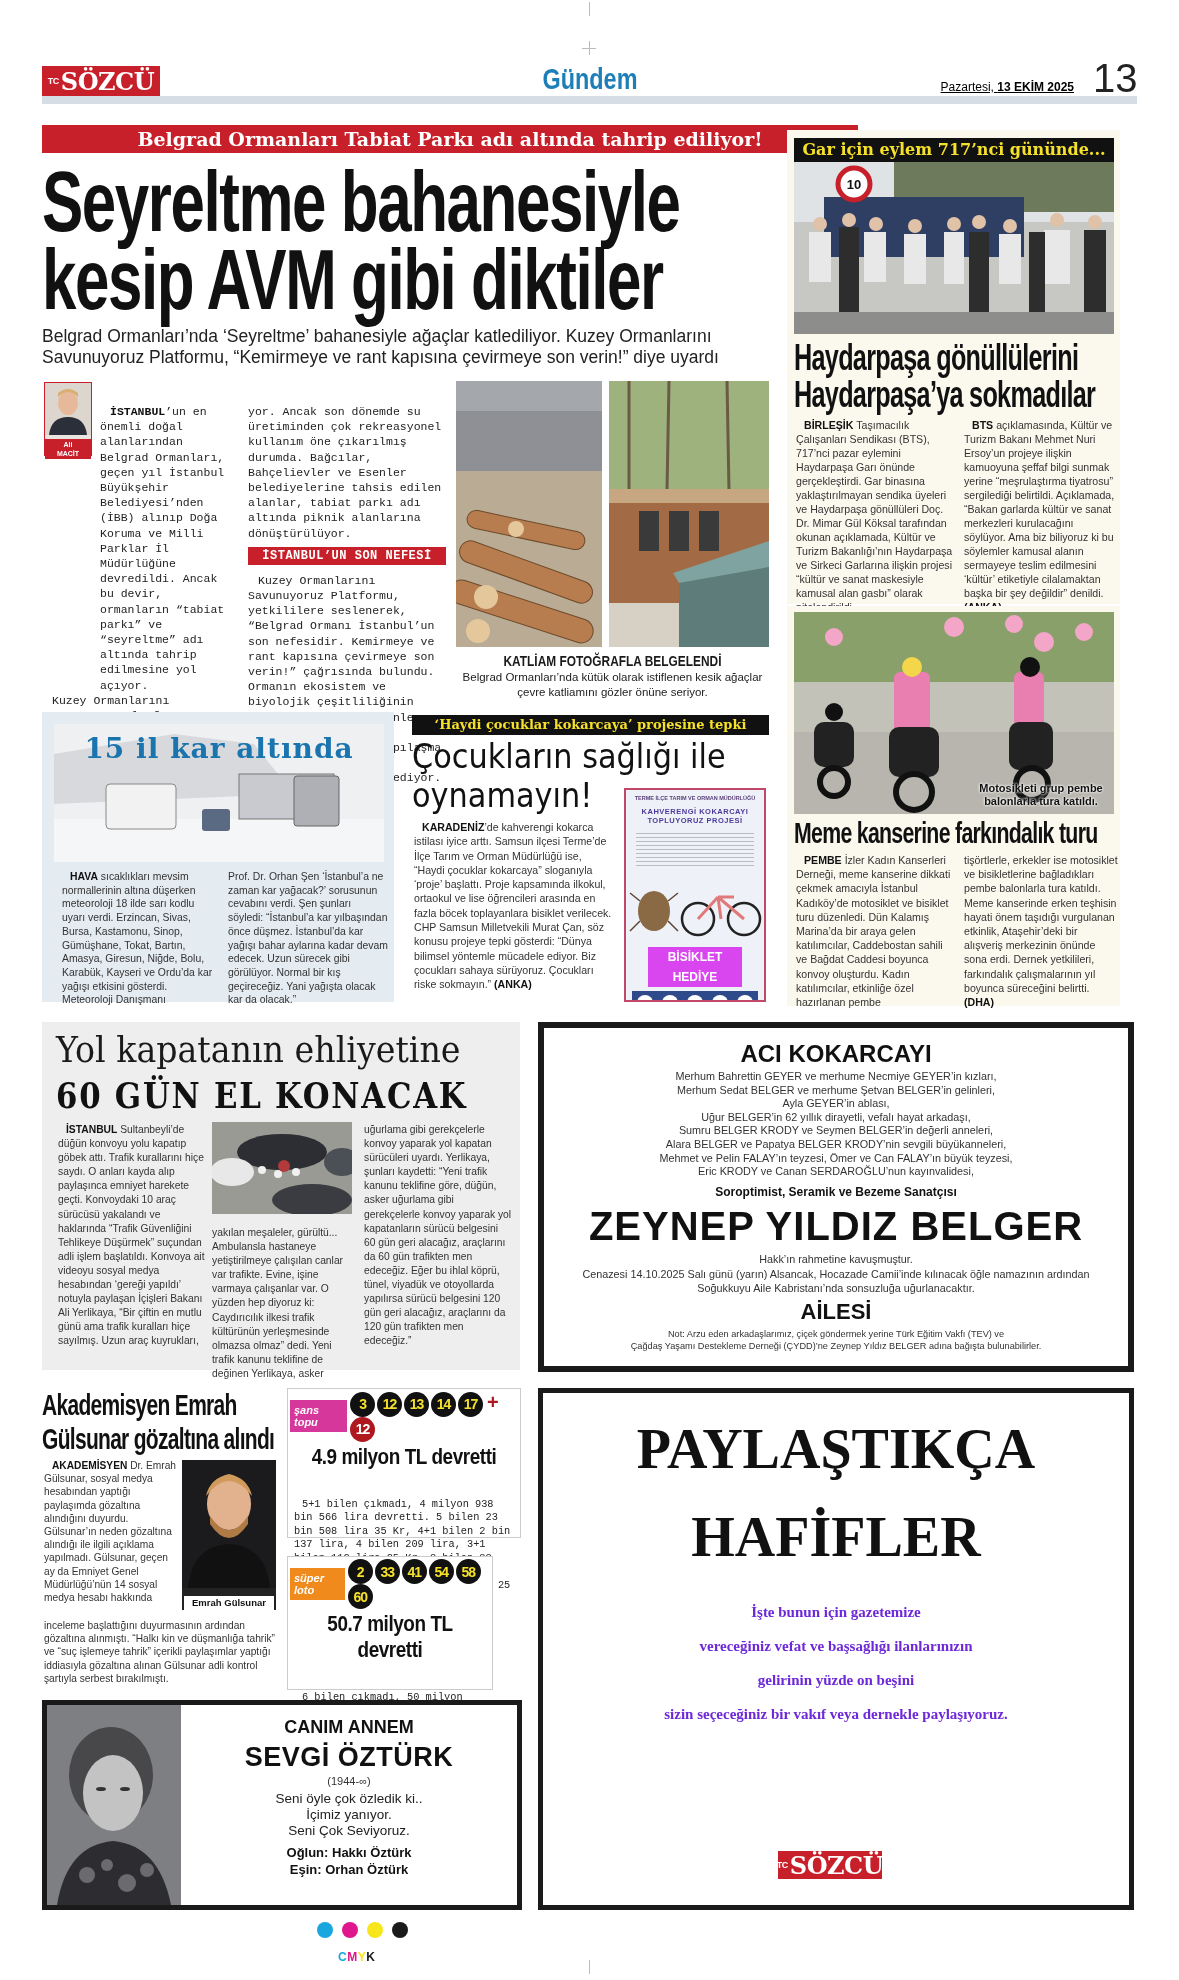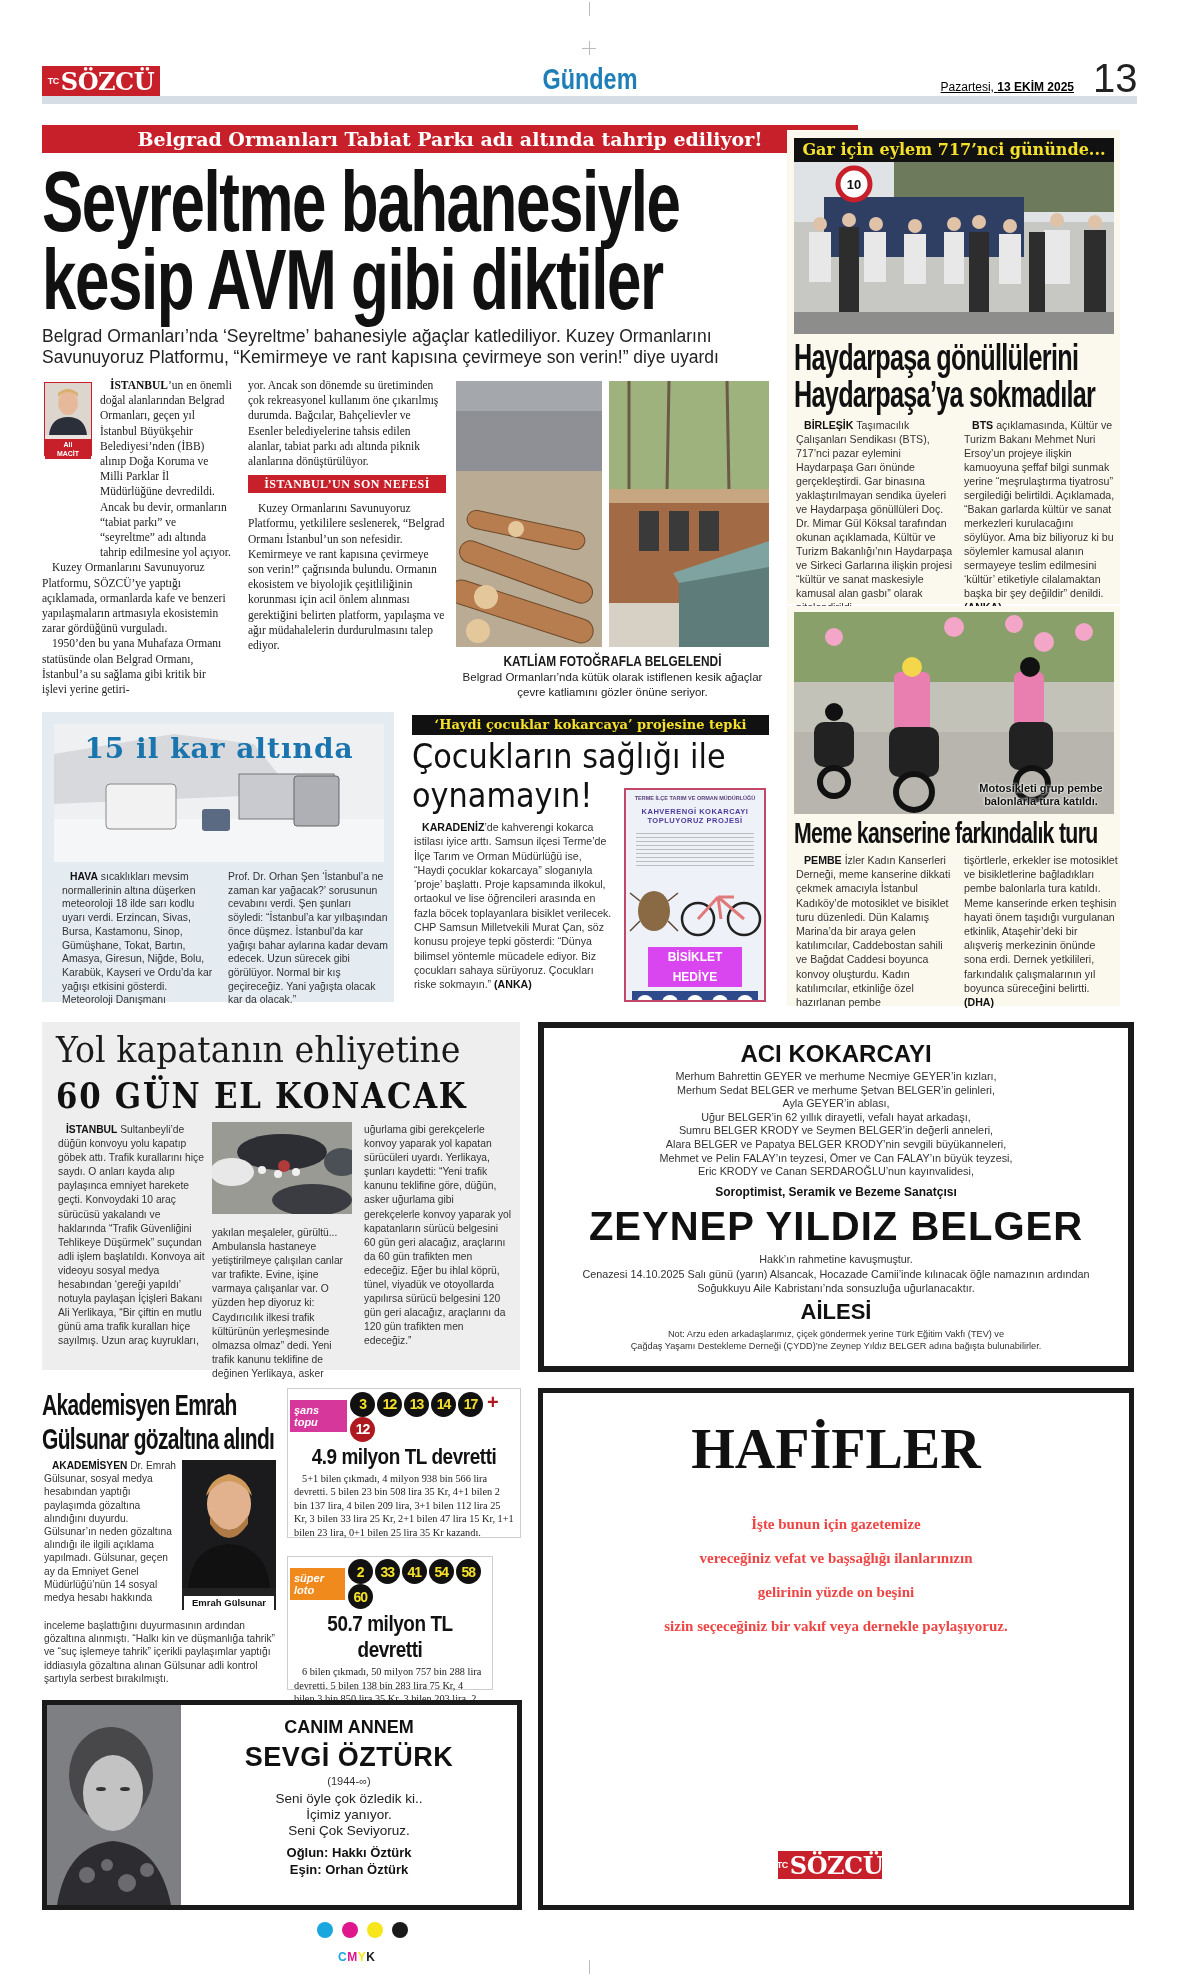--- a/index.html
+++ b/index.html
@@ -17,21 +17,21 @@
   .date-line { right:105px; top:80px; font-size:12px; color:#000000;text-decoration:underline; }
   .date-line b { font-weight:bold; }
   .page-num { left:1093px; top:56px; font-size:40px; font-weight:300; color:#222; }
   .header-rule { left:42px; top:96px; width:1095px; height:8px; background:#d6dde4; }
 
   
   .kicker-red { background:#c8202a; color:#fff; font-family:"DejaVu Serif",serif; font-weight:bold; text-align:center; white-space:nowrap; overflow:hidden; }
   .kicker-black { background:#111; color:#f5e02a; font-family:"DejaVu Serif",serif; font-weight:bold; white-space:nowrap; overflow:hidden; text-align:center; }
 
   .headline-xl { font-family:"Liberation Sans",sans-serif; font-weight:bold; color:#111; letter-spacing:-2px; transform:scaleX(0.72); transform-origin:left top; white-space:nowrap; line-height:1; }
-  .body-serif { font-family:Liberation Serif, serif; font-size:11.5px; line-height:15.2px; color:#222; text-align:left; }
+  .body-serif { font-family:Liberation Mono, monospace; font-size:11.5px; line-height:15.2px; color:#222; text-align:left;margin-top:26px; }
   .body-sans { font-family:"Liberation Sans",sans-serif; font-size:11.5px; line-height:15px; color:#333; }
   .lead { font-family:"Liberation Sans",sans-serif; font-size:17.5px; line-height:21px; color:#222; }
   .b { font-weight:bold; color:#111; }
 
   .photo { position:absolute; overflow:hidden; }
   .caption-bold { font-family:"Liberation Sans",sans-serif; font-weight:bold; text-align:center; }
 
   .subhead-red { background:#c8202a; color:#fff; font-weight:bold; text-align:center; font-size:14px; letter-spacing:0.5px; }
 
   .ball { display:inline-flex; align-items:center; justify-content:center; width:25px; height:25px; border-radius:50%; background:#111; color:#f5e02a; font-weight:bold; font-size:14px; margin-right:2px; font-family:"Liberation Sans",sans-serif; letter-spacing:-1px; }
@@ -404,23 +404,24 @@
         <div>İçimiz yanıyor.</div>
         <div>Seni Çok Seviyoruz.</div>
       </div>
     <div style="font-size:13px;font-weight:bold;color:#111;margin-top:6px;">Oğlun: Hakkı Öztürk</div>
     <div style="font-size:13px;font-weight:bold;color:#111;margin-top:2px;">Eşin: Orhan Öztürk</div>
   </div>
 </div>
 
 <div class="abs obit-box" style="left:538px;top:1388px;width:596px;height:522px;border-width:5px;">
   <div class="center serif" style="font-family:'Liberation Serif',serif;font-size:56px;font-weight:bold;color:#111;line-height:64px;margin-top:10px;">
+    <div style="margin-top:24px;">PAYLAŞTIKÇA</div>
     <div style="margin-top:24px;">HAFİFLER</div>
   </div>
-  <div id="ad-body" class="center" style="font-family:'Liberation Serif',serif;font-weight:bold;font-size:15px;line-height:34px;color:#ef4444;margin-top:26px;">
+  <div id="ad-body" class="center" style="font-family:'Liberation Serif',serif;font-weight:bold;font-size:15px;line-height:34px;color:#6d28d9;margin-top:26px;">
       <div>İşte bunun için gazetemize</div>
       <div>vereceğiniz vefat ve başsağlığı ilanlarınızın</div>
       <div>gelirinin yüzde on beşini</div>
       <div>sizin seçeceğiniz bir vakıf veya dernekle paylaşıyoruz.</div>
     </div>
   <div class="logo" style="left:235px;top:458px;width:104px;height:28px;font-size:24px;">
     <span class="tc">TC</span>
       <span>SÖZCÜ</span>
   </div>
 </div>

